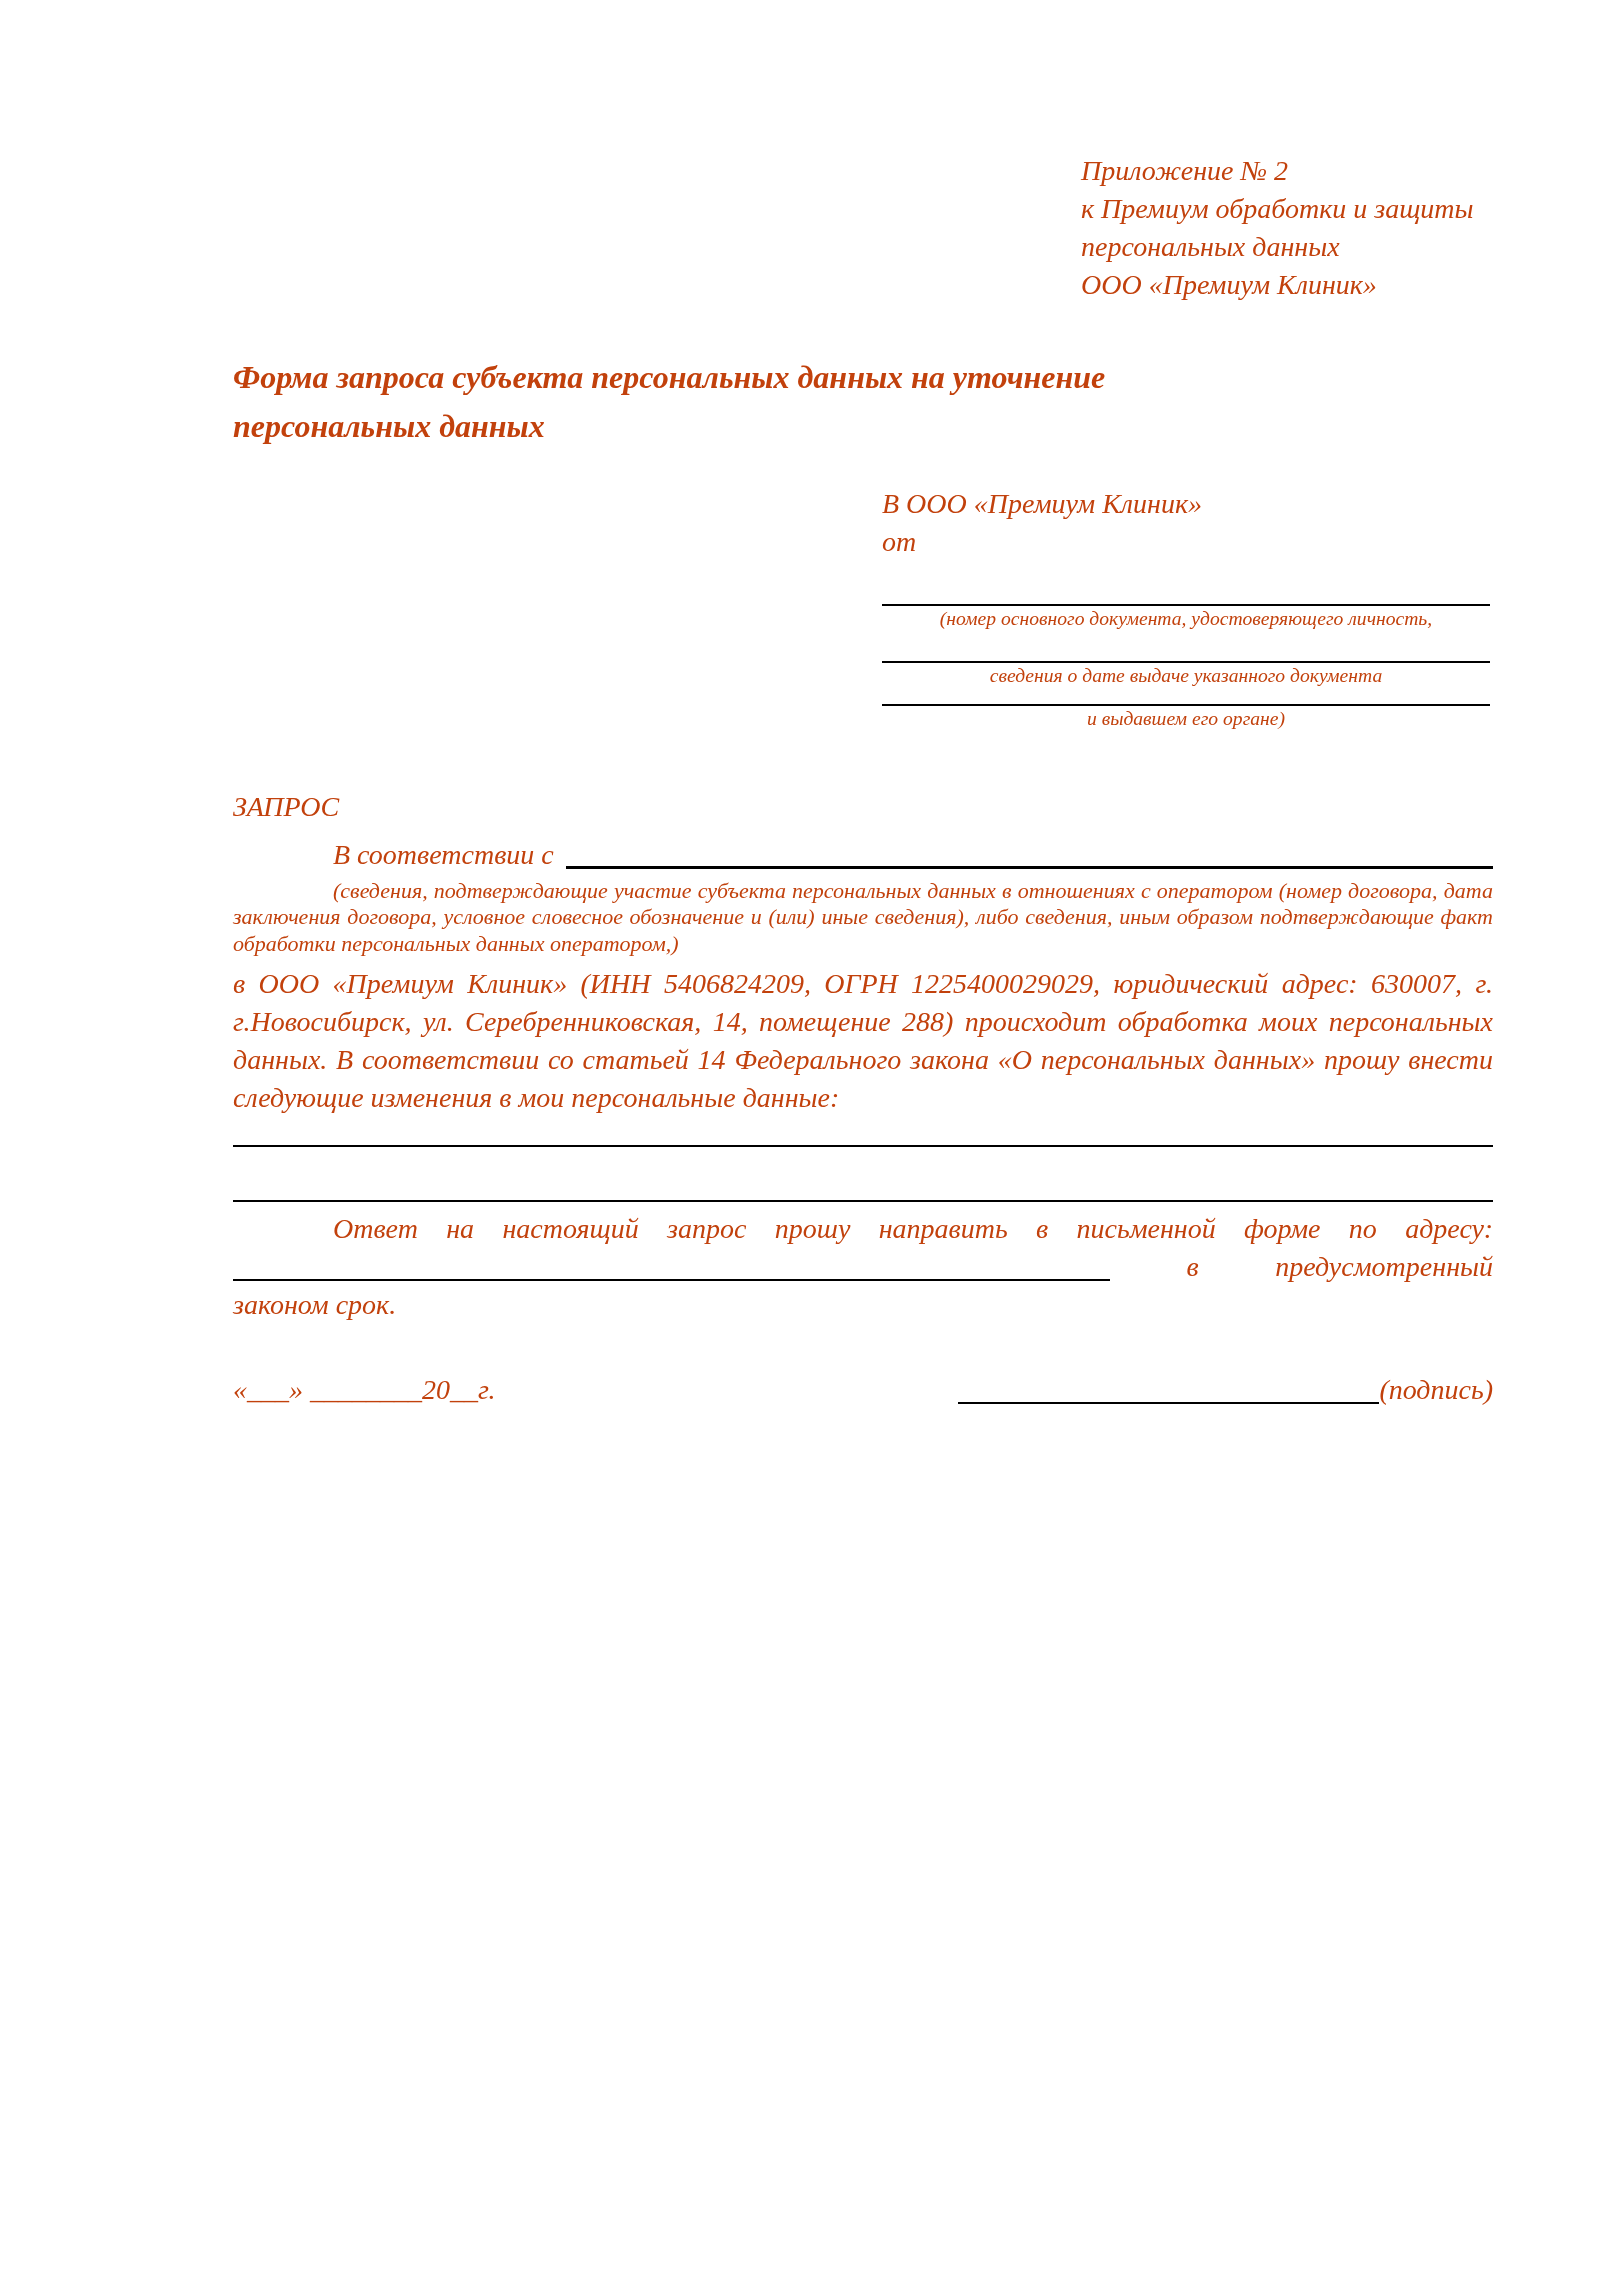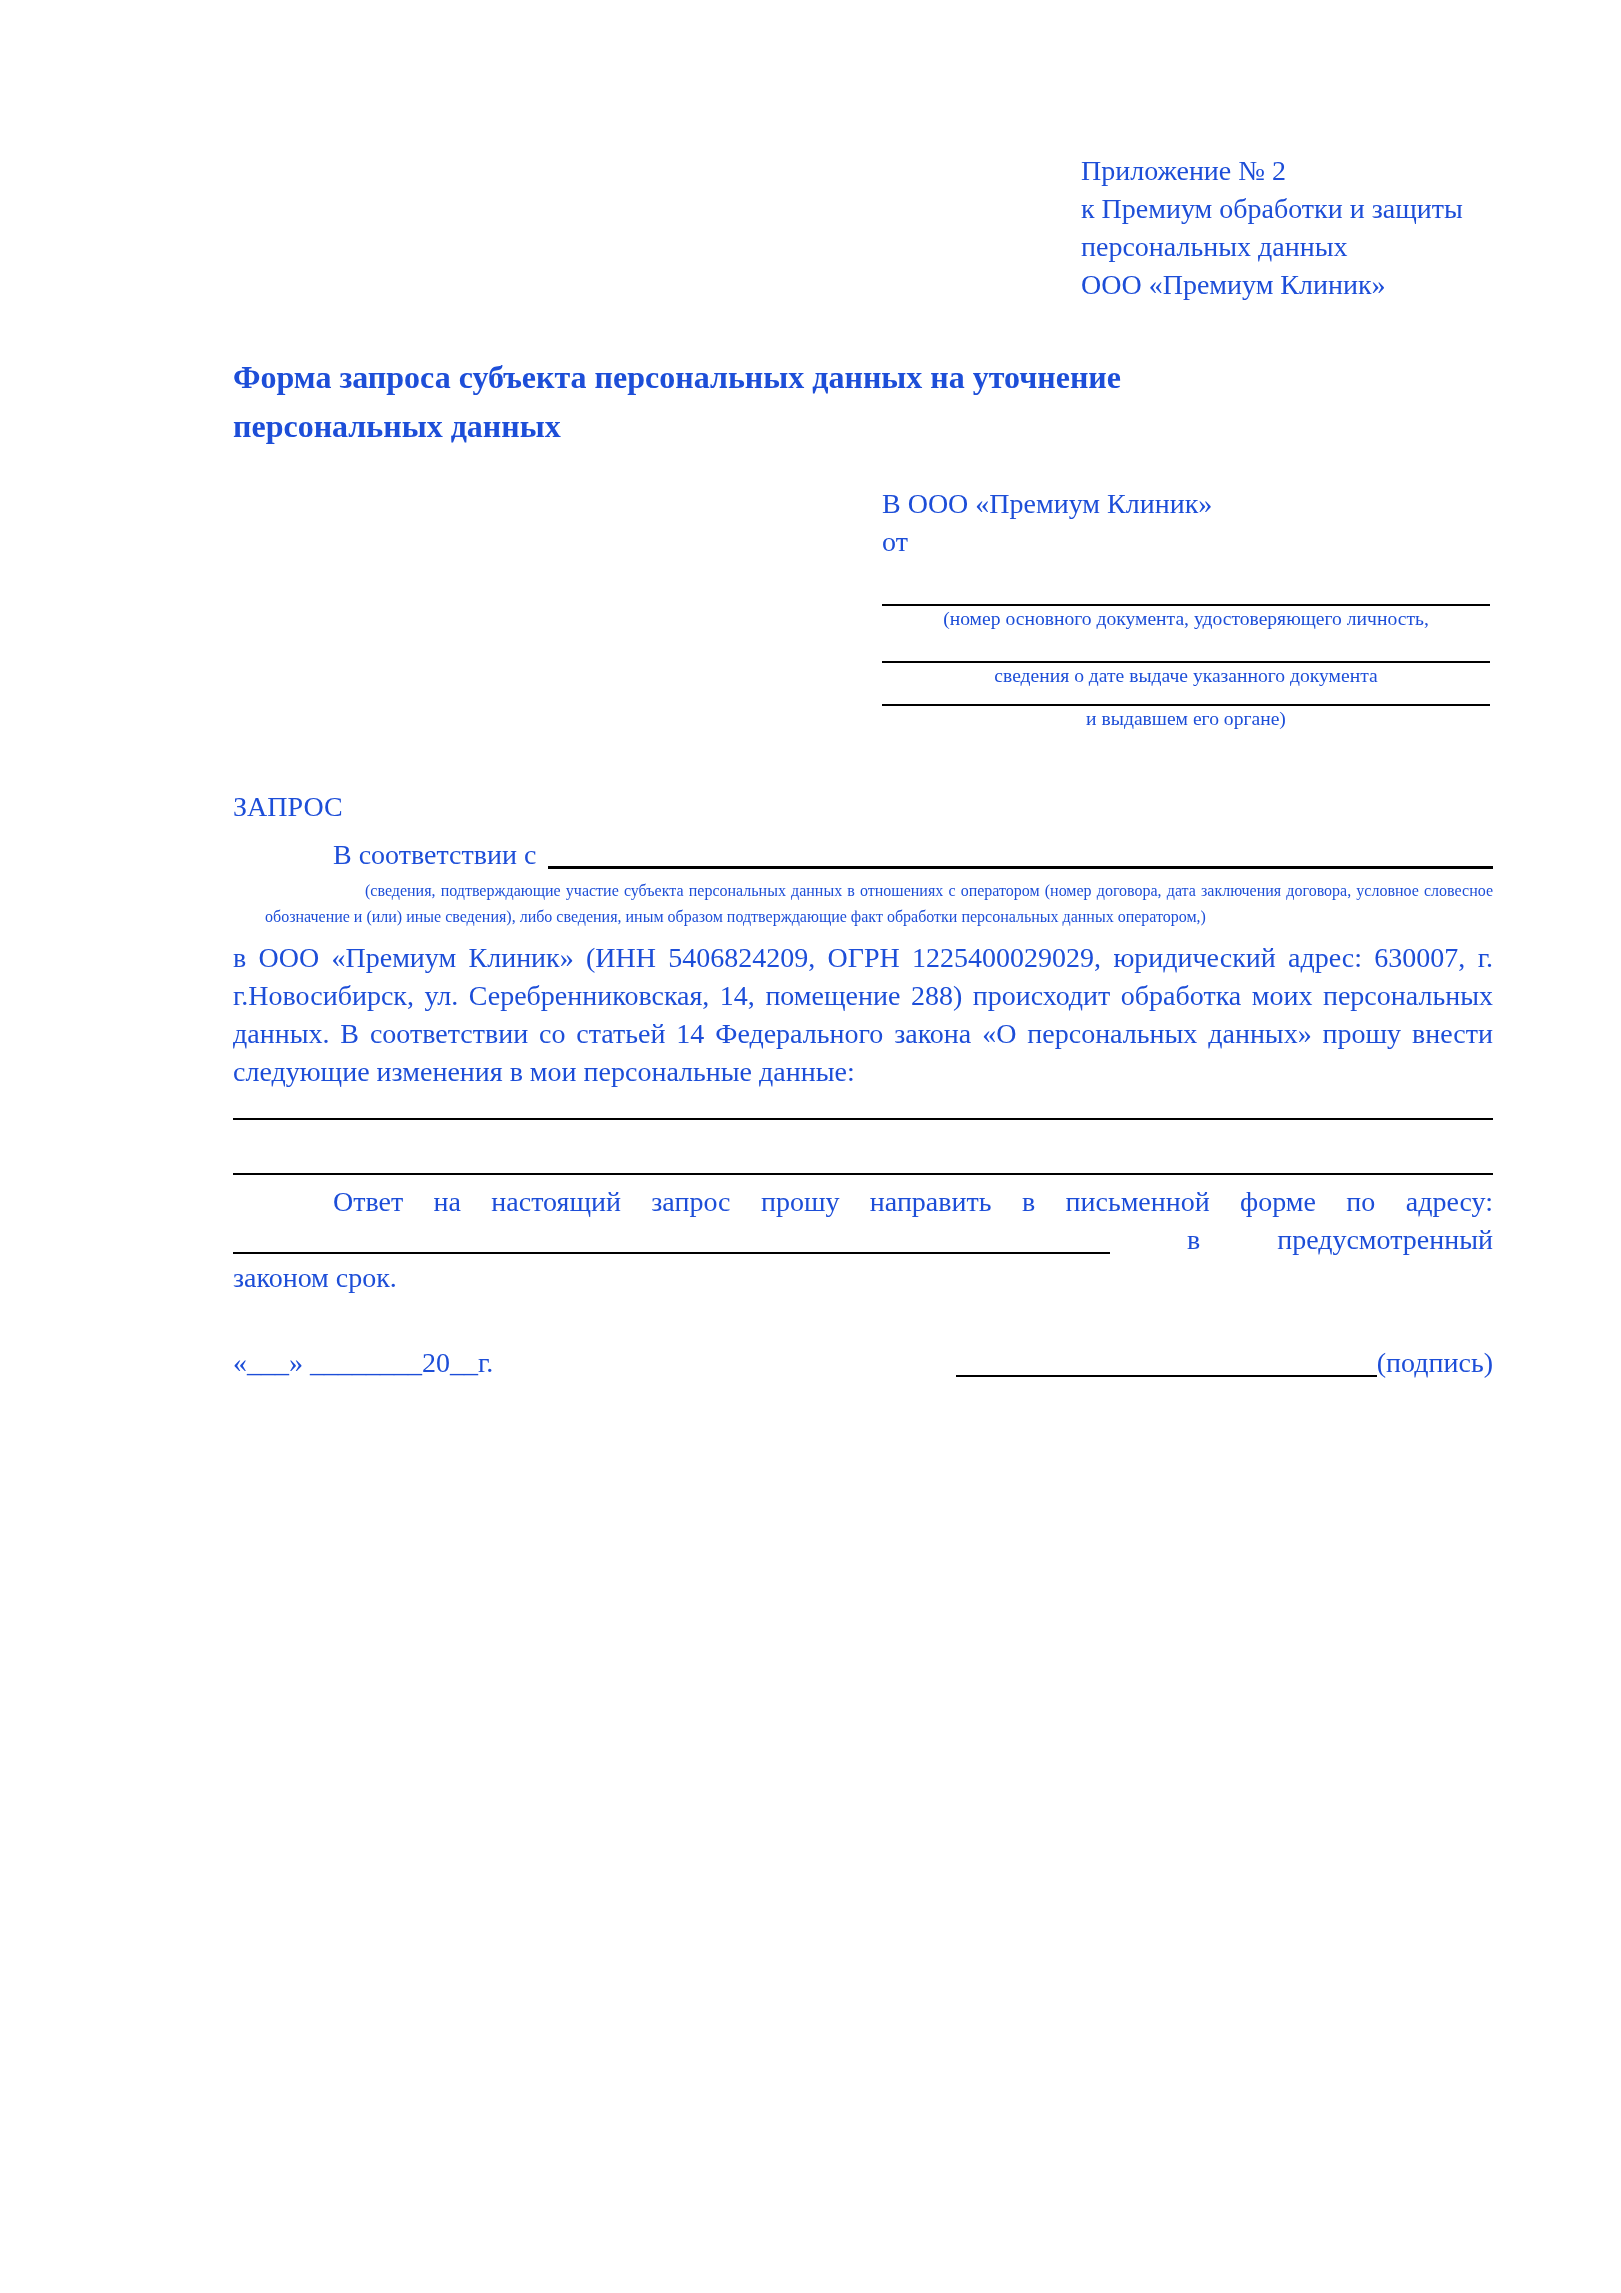--- a/index.html
+++ b/index.html
@@ -5,25 +5,26 @@
   html, body {
     margin: 0;
     padding: 0;
     background: #ffffff;
   }
   .page {
     position: relative;
     width: 1621px;
     height: 1674px;
     background: #ffffff;
-    color: #1d4ed8;
+    color: #c2410c;
     font-family: "Liberation Serif", "DejaVu Serif", serif;
     font-size: 28px;
     line-height: 38px;
     overflow: hidden;
+    font-style: italic;
   }
   .content {
     position: absolute;
     left: 233px;
     top: 152px;
     width: 1260px;
   }
   
   .appendix {
     margin-left: 848px;
@@ -68,25 +69,24 @@
     white-space: nowrap;
   }
   .intro-row .u-line {
     flex: 1;
     margin-left: 11.8px;
     margin-bottom: 4.9px;
     border-bottom: 3.9px solid #000000;
   }
   .intro-note {
     margin-top: 3.9px;
-    font-size: 16px;
+    font-size: 22px;
     line-height: 26.5px;
     text-align: justify;
     text-indent: 100px;
-    margin-left: 32px;
   }
   .request-body {
     margin-top: 7.8px;
     text-align: justify;
   }
   .blank-line-1 {
     height: 27.4px;
     border-bottom: 2.9px solid #000000;
   }
   .blank-line-2 {

